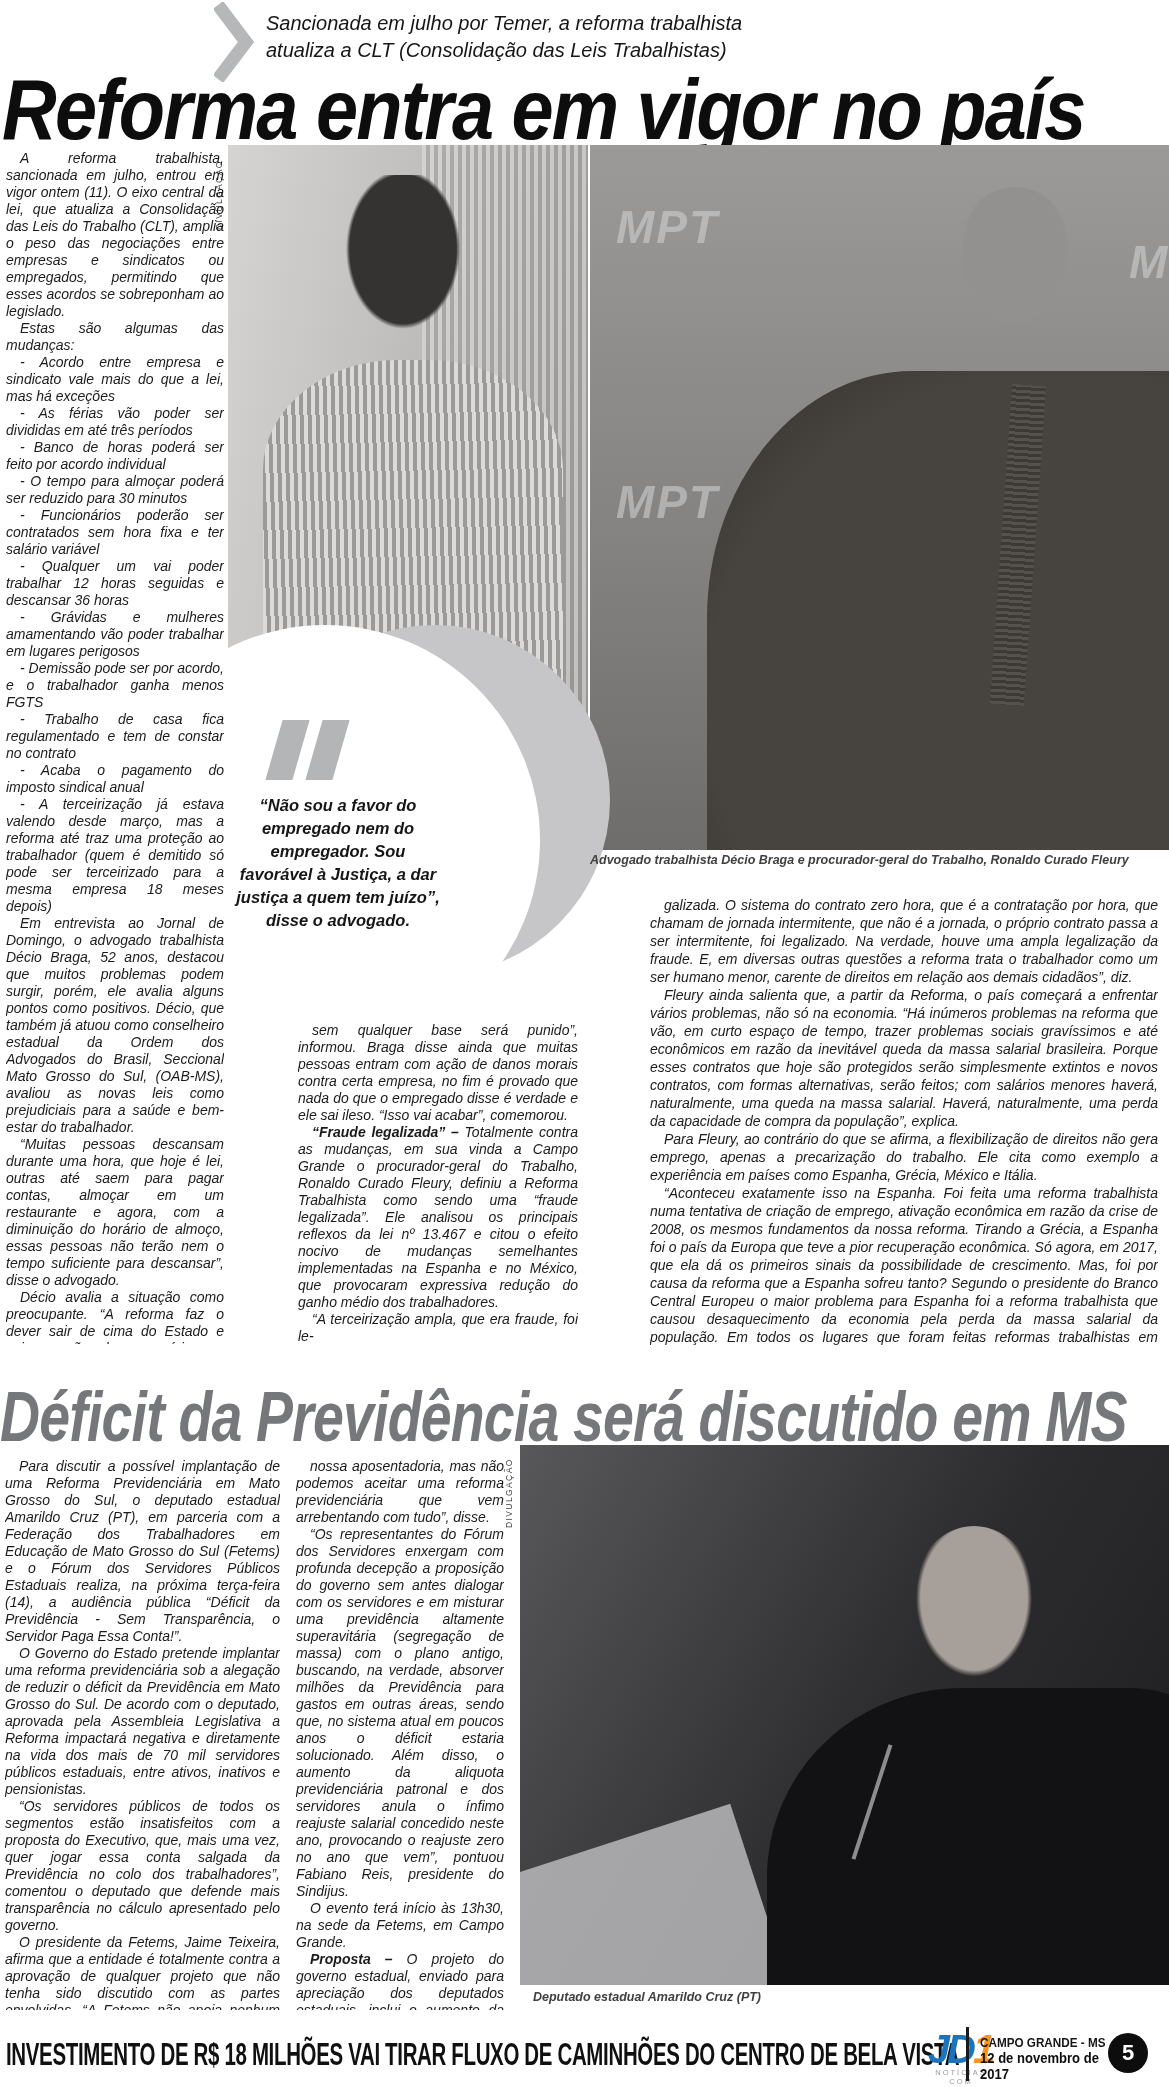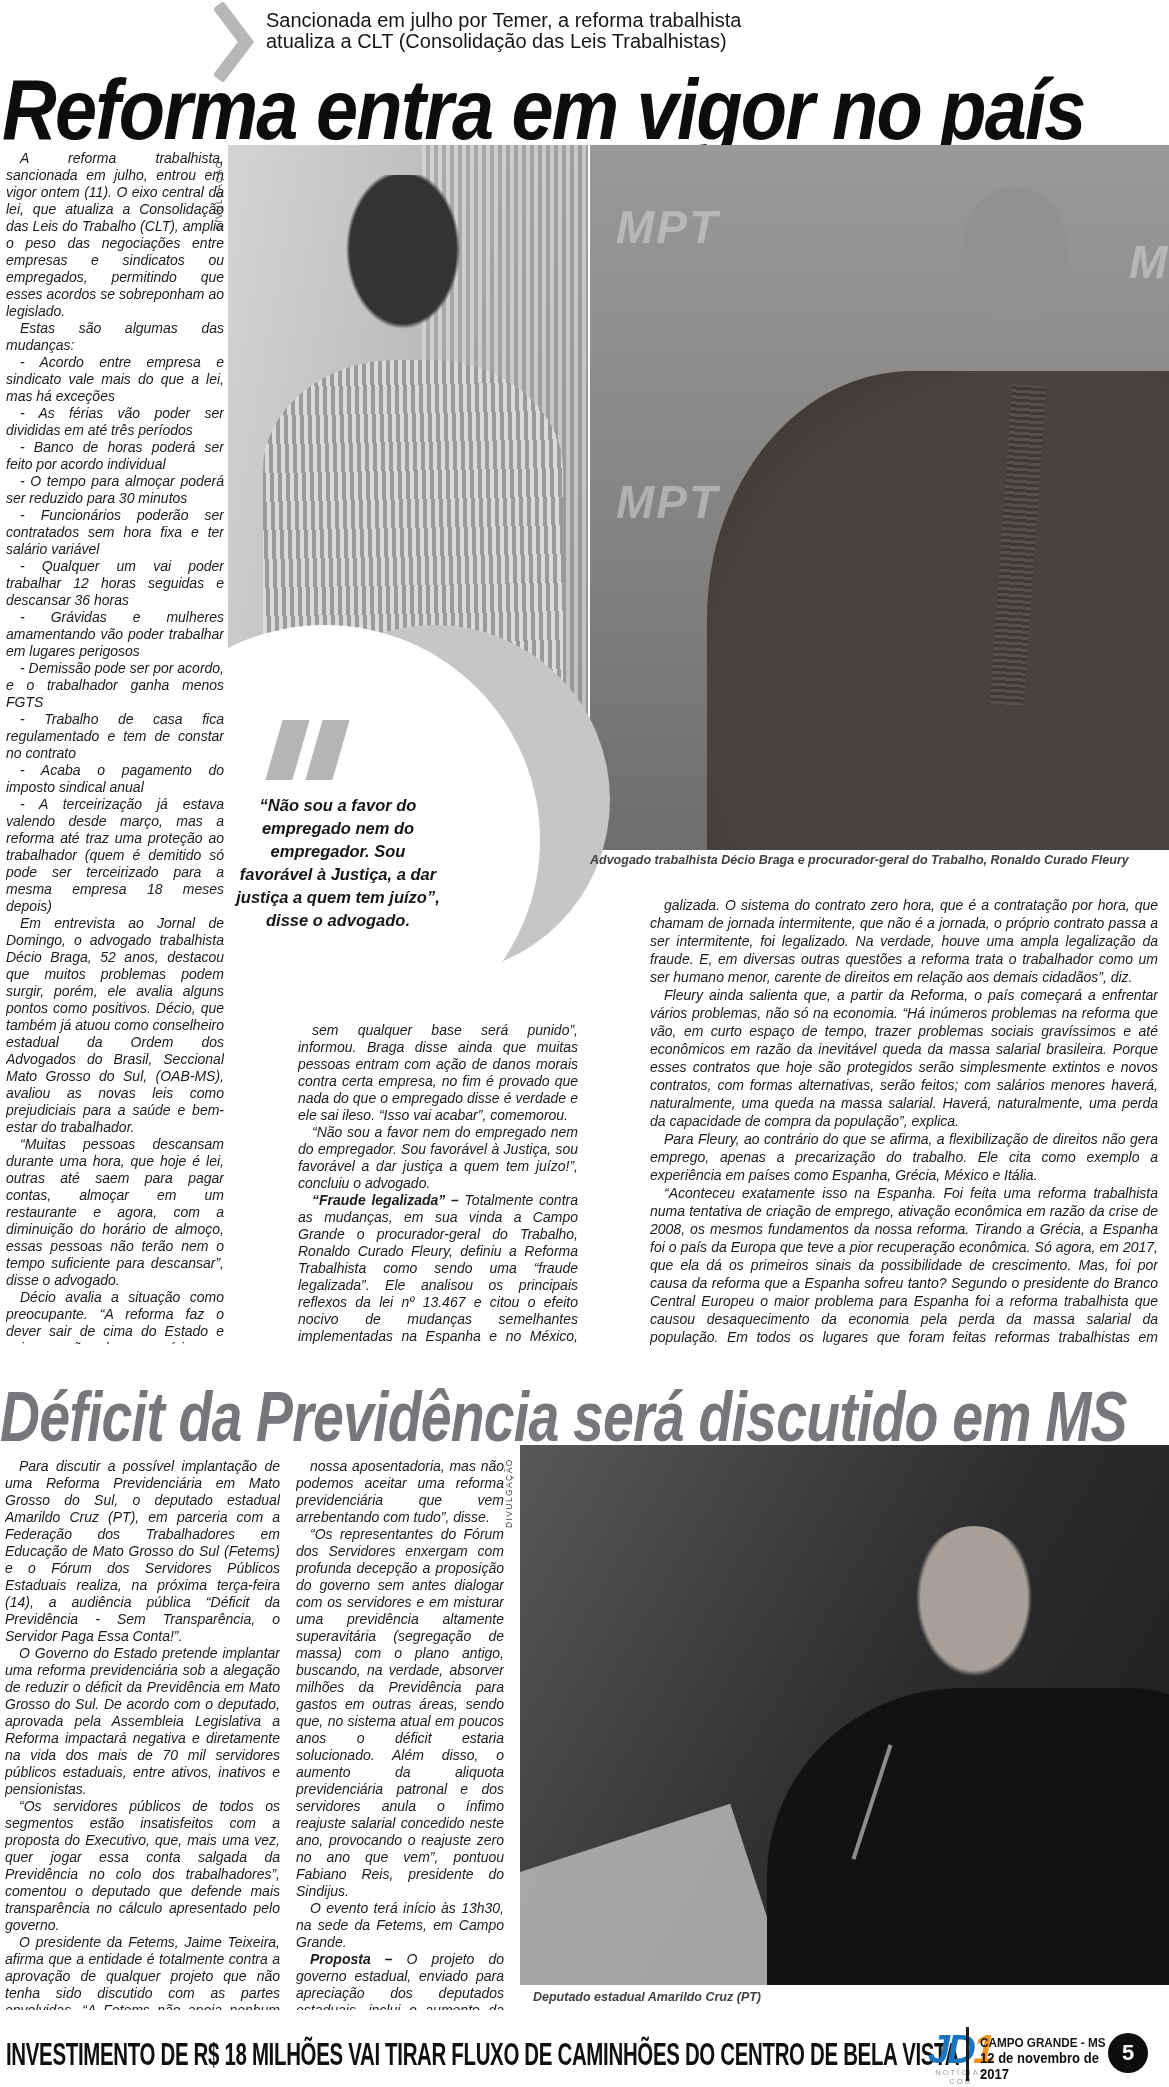--- a/index.html
+++ b/index.html
@@ -2,21 +2,21 @@
 <html><head>
 <meta charset="utf-8">
 <style>
   html,body{margin:0;padding:0;background:#e9e9e9;}
   .page{position:relative;width:1169px;height:2087px;background:#ffffff;overflow:hidden;
         font-family:"Liberation Sans",sans-serif;color:#1c1c1c;}
 
   
   .chev{position:absolute;left:214px;top:2px;}
   .kicker{position:absolute;left:266px;top:10px;width:510px;
-          font-size:20px;line-height:21px;color:#161616;}
+          font-size:20px;font-style:italic;line-height:27px;color:#161616;}
   .h1{position:absolute;left:2px;top:60px;margin:0;white-space:nowrap;
       font-size:86px;font-weight:bold;font-style:italic;letter-spacing:-2px;color:#0d0d0d;
       transform:scaleX(.88);transform-origin:left top;}
 
   
   .col{position:absolute;text-align:justify;font-style:italic;font-size:14px;
        line-height:17px;color:#1b1b1b;overflow:hidden;}
   .col p{margin:0;text-indent:14px;}
   .col p b{font-style:italic;}
   .col1{left:6px;top:150px;width:218px;height:1194px;}
@@ -151,21 +151,20 @@
     <div class="gray-circle"></div>
     <div class="white-circle"></div>
     <div class="qmarks"><i></i><i></i></div>
     <div class="pullquote">“Não sou a favor do empregado nem do empregador. Sou favorável à Justiça, a dar justiça a quem tem juízo”, disse o advogado.</div>
   </div>
 
   <div class="caption caption1">Advogado trabalhista Décio Braga e procurador-geral do Trabalho, Ronaldo Curado Fleury</div>
 
   <div class="col col2">
       <p>sem qualquer base será punido”, informou. Braga disse ainda que muitas pessoas entram com ação de danos morais contra certa empresa, no fim é provado que nada do que o empregado disse é verdade e ele sai ileso. “Isso vai acabar”, comemorou.</p>
-      <p>“Não sou a favor nem do empregado nem do empregador. Sou favorável à Justiça, sou favorável a dar justiça a quem tem juízo!”, concluiu o advogado.</p>
       <p><b>“Fraude legalizada” – </b>Totalmente contra as mudanças, em sua vinda a Campo Grande o procurador-geral do Trabalho, Ronaldo Curado Fleury, definiu a Reforma Trabalhista como sendo uma “fraude legalizada”. Ele analisou os principais reflexos da lei nº 13.467 e citou o efeito nocivo de mudanças semelhantes implementadas na Espanha e no México, que provocaram expressiva redução do ganho médio dos trabalhadores.</p>
       <p>“A terceirização ampla, que era fraude, foi le-</p>
     </div>
   <div class="col col3">
       <p>galizada. O sistema do contrato zero hora, que é a contratação por hora, que chamam de jornada intermitente, que não é a jornada, o próprio contrato passa a ser intermitente, foi legalizado. Na verdade, houve uma ampla legalização da fraude. E, em diversas outras questões a reforma trata o trabalhador como um ser humano menor, carente de direitos em relação aos demais cidadãos”, diz.</p>
       <p>Fleury ainda salienta que, a partir da Reforma, o país começará a enfrentar vários problemas, não só na economia. “Há inúmeros problemas na reforma que vão, em curto espaço de tempo, trazer problemas sociais gravíssimos e até econômicos em razão da inevitável queda da massa salarial brasileira. Porque esses contratos que hoje são protegidos serão simplesmente extintos e novos contratos, com formas alternativas, serão feitos; com salários menores haverá, naturalmente, uma queda na massa salarial. Haverá, naturalmente, uma perda da capacidade de compra da população”, explica.</p>
       <p>Para Fleury, ao contrário do que se afirma, a flexibilização de direitos não gera emprego, apenas a precarização do trabalho. Ele cita como exemplo a experiência em países como Espanha, Grécia, México e Itália.</p>
       <p>“Aconteceu exatamente isso na Espanha. Foi feita uma reforma trabalhista numa tentativa de criação de emprego, ativação econômica em razão da crise de 2008, os mesmos fundamentos da nossa reforma. Tirando a Grécia, a Espanha foi o país da Europa que teve a pior recuperação econômica. Só agora, em 2017, que ela dá os primeiros sinais da possibilidade de crescimento. Mas, foi por causa da reforma que a Espanha sofreu tanto? Segundo o presidente do Branco Central Europeu o maior problema para Espanha foi a reforma trabalhista que causou desaquecimento da economia pela perda da massa salarial da população. Em todos os lugares que foram feitas reformas trabalhistas em nenhum deu certo. Por que aqui ia dar?”, salienta.</p>
     </div>
 

